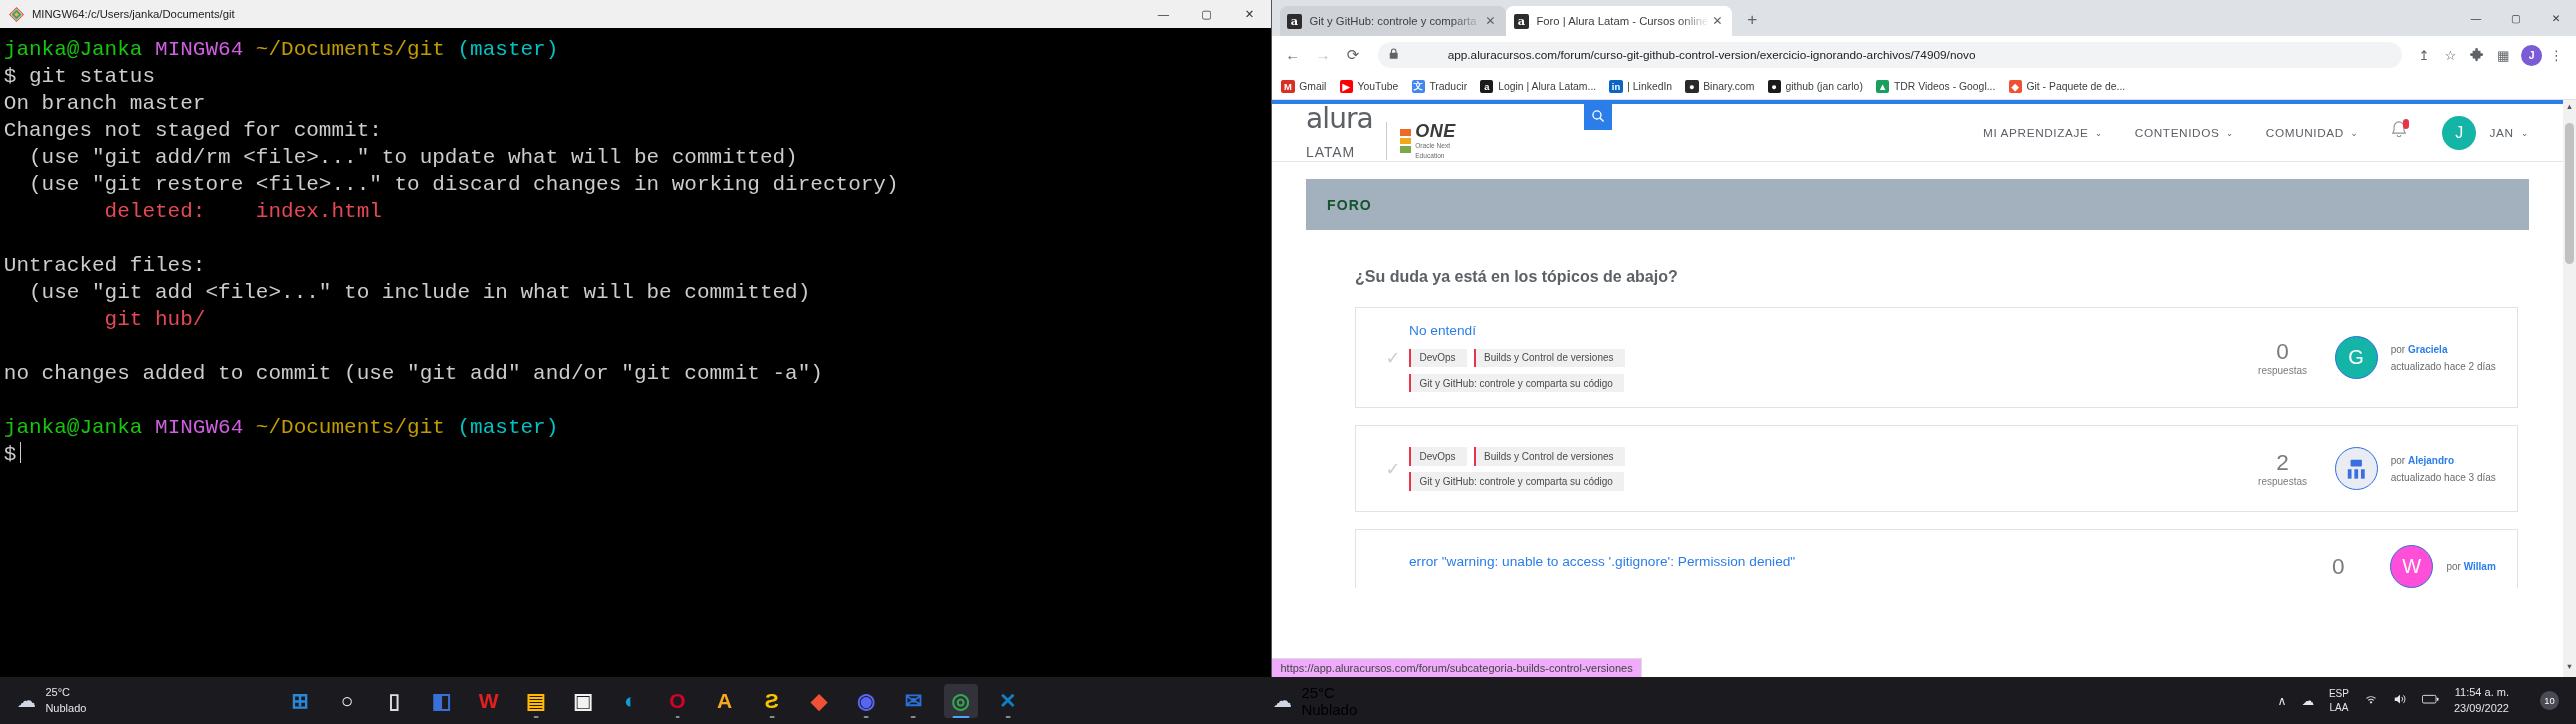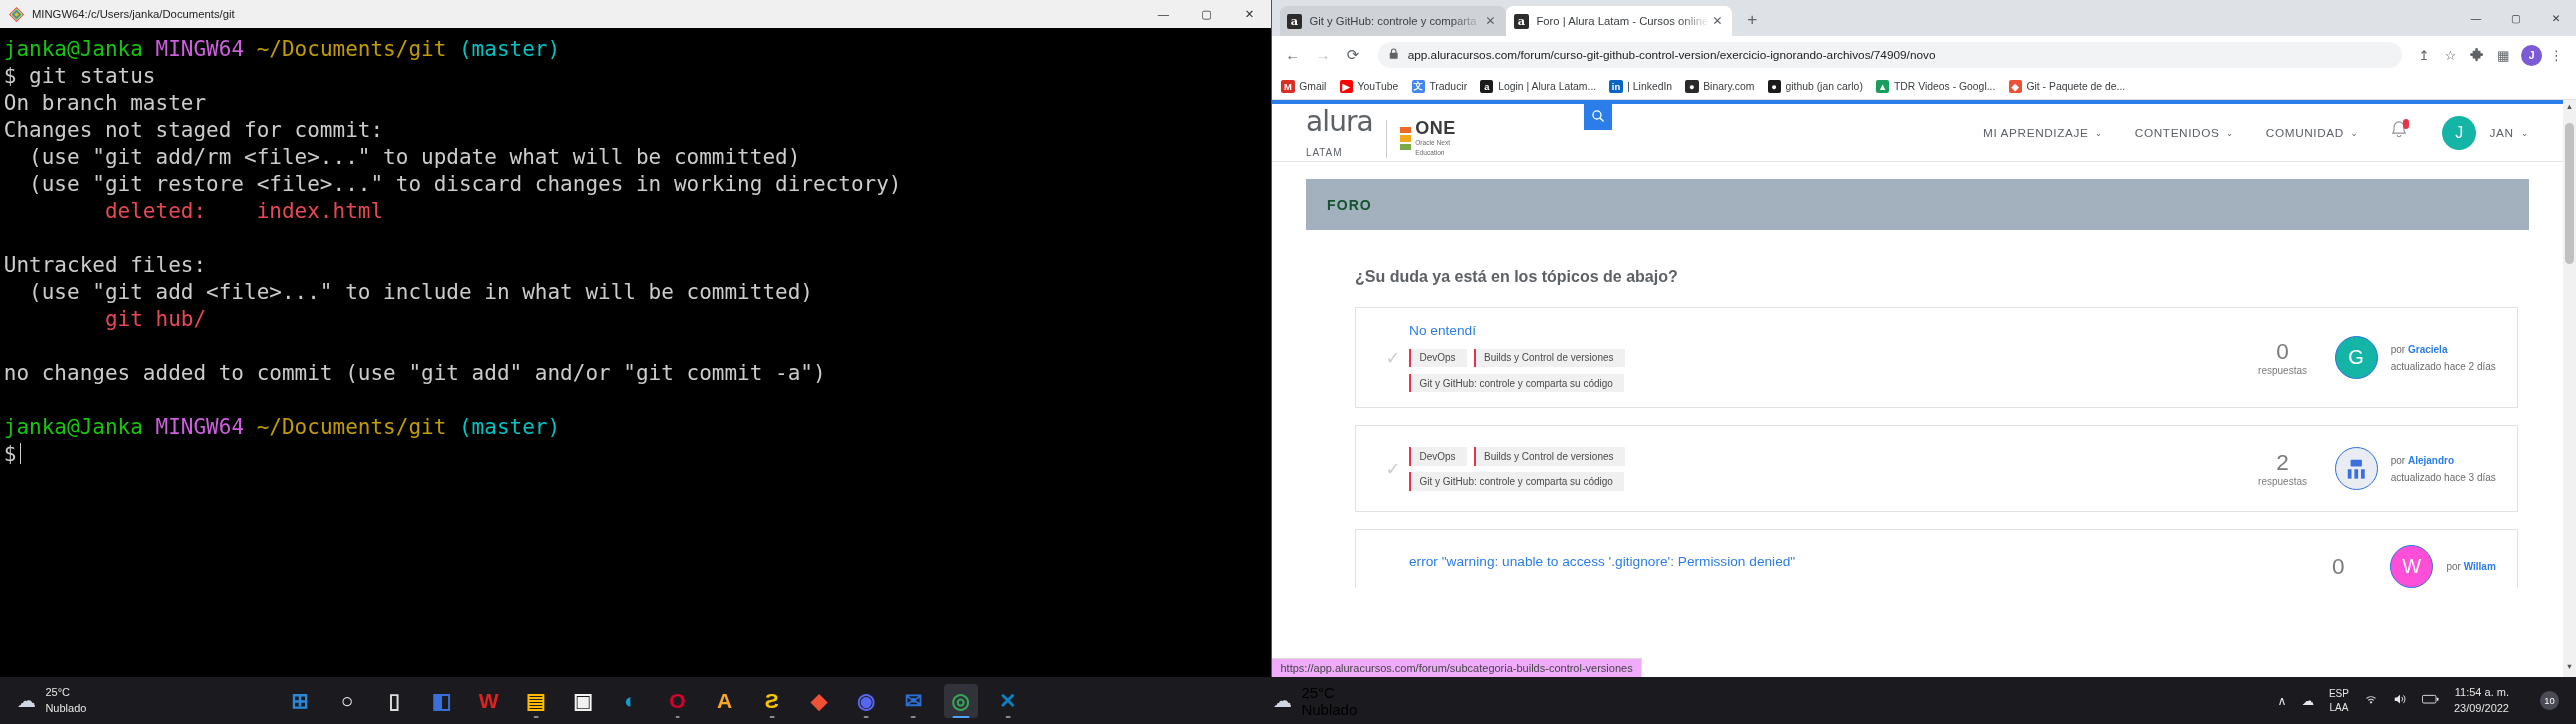--- a/index.html
+++ b/index.html
@@ -30,21 +30,21 @@
     width: 43px; height: 28px; display: flex; align-items: center; justify-content: center;
     font-size: 11.3px; color: #333; font-family: "Liberation Sans", sans-serif;
   }
 
   #terminal-body {
     flex: 1; background: #000; padding: 7.5px 3.8px 0 3.8px; overflow: hidden;
     font-family: "DejaVu Sans Mono", "Liberation Mono", monospace;
     font-size: 21px; line-height: 27px; white-space: pre;
     letter-spacing: 0px;
   }
-  #terminal-body .ln { display: block; height: 27px; }
+  #terminal-body .ln { display: block; height: 27px; font-family: Liberation Mono, monospace; }
   .t-green  { color: #16c60c; }
   .t-purple { color: #cf5fe0; }
   .t-yellow { color: #c19c00; }
   .t-cyan   { color: #00c3c3; }
   .t-white  { color: #cccccc; }
   .t-red    { color: #e74856; }
   .cursor {
     display: inline-block; width: 10.4px; height: 21px; background: transparent;
     border-left: 0.9px solid #cccccc; vertical-align: -3.8px; margin-left: 3.8px;
   }
@@ -101,21 +101,21 @@
     width: 26.4px; height: 26.4px; display: flex; align-items: center; justify-content: center;
     color: #5f6368; font-size: 15px; margin-right: 3.8px;
   }
   .nav-btn.disabled { color: #bdc1c6; }
   #omnibox {
     flex: 1; height: 26.4px; background: #f1f3f4; border-radius: 13.2px;
     display: flex; align-items: center; padding: 0 11.3px; margin: 0 7.5px;
     font-size: 11.8px; color: #202124; overflow: hidden;
   }
   #omnibox .lock { margin-right: 9.4px; font-size: 10.4px; color: #5f6368; }
-  #omnibox .url { white-space: nowrap; overflow: hidden; }
+  #omnibox .url { white-space: nowrap; overflow: hidden; margin-left: 40px; }
   .tb-right-icon {
     width: 24.5px; height: 24.5px; display: flex; align-items: center; justify-content: center;
     color: #5f6368; font-size: 13.2px; margin-left: 1.9px;
   }
   .tb-avatar {
     width: 21px; height: 21px; border-radius: 50%; background: #7b5cd6; color: #fff;
     font-size: 10.4px; display: flex; align-items: center; justify-content: center;
     margin-left: 5.7px; font-weight: bold;
   }
 
@@ -140,26 +140,26 @@
   #alura-topline { height: 3.8px; background: #2b7de9; }
   #alura-header {
     height: 58px; display: flex; align-items: center; padding: 0 0 0 34px;
     position: relative; border-bottom: 0.9px solid #e6e6e6; background: #fff;
   }
   #alura-logo { display: flex; align-items: flex-end; }
   .logo-alura {
     font-family: "DejaVu Sans", sans-serif; font-size: 28px; color: #5c6166;
     letter-spacing: -0.9px; line-height: 1;
   }
-  .logo-latam { font-size: 10px; color: #5c6166; letter-spacing: 0.9px; margin-top: 11px; }
+  .logo-latam { font-size: 14px; color: #5c6166; letter-spacing: 0.9px; margin-top: 11px; }
   .logo-divider { width: 0.9px; height: 38px; background: #ccc; margin: 0 13.2px; }
   .logo-one { display: flex; align-items: center; }
   .one-bars { display: flex; flex-direction: column; gap: 1.9px; margin-right: 4.7px; }
   .one-bars i { display: block; width: 10.4px; height: 6.6px; }
-  .one-text { font-size: 18px; color: #3a3a3a; font-weight: bold; letter-spacing: 0.5px; line-height: 1; }
+  .one-text { font-size: 18px; color: #3a3a3a; font-weight: bold; letter-spacing: 0.5px; line-height: 1; font-style: italic; }
   .one-sub { font-size: 6.6px; color: #6a6a6a; line-height: 1.25; margin-top: 1.9px; }
   #search-chip {
     position: absolute; left: 312px; top: -1.9px; width: 28px; height: 28px;
     background: #2b7de9; display: flex; align-items: center; justify-content: center;
     color: #fff; font-size: 13.2px;
   }
   #alura-nav { margin-left: auto; display: flex; align-items: center; padding-right: 34px; }
   .nav-item {
     font-size: 11.8px; color: #5c6166; margin-right: 32px; letter-spacing: 0.6px;
     display: flex; align-items: center; white-space: nowrap;

